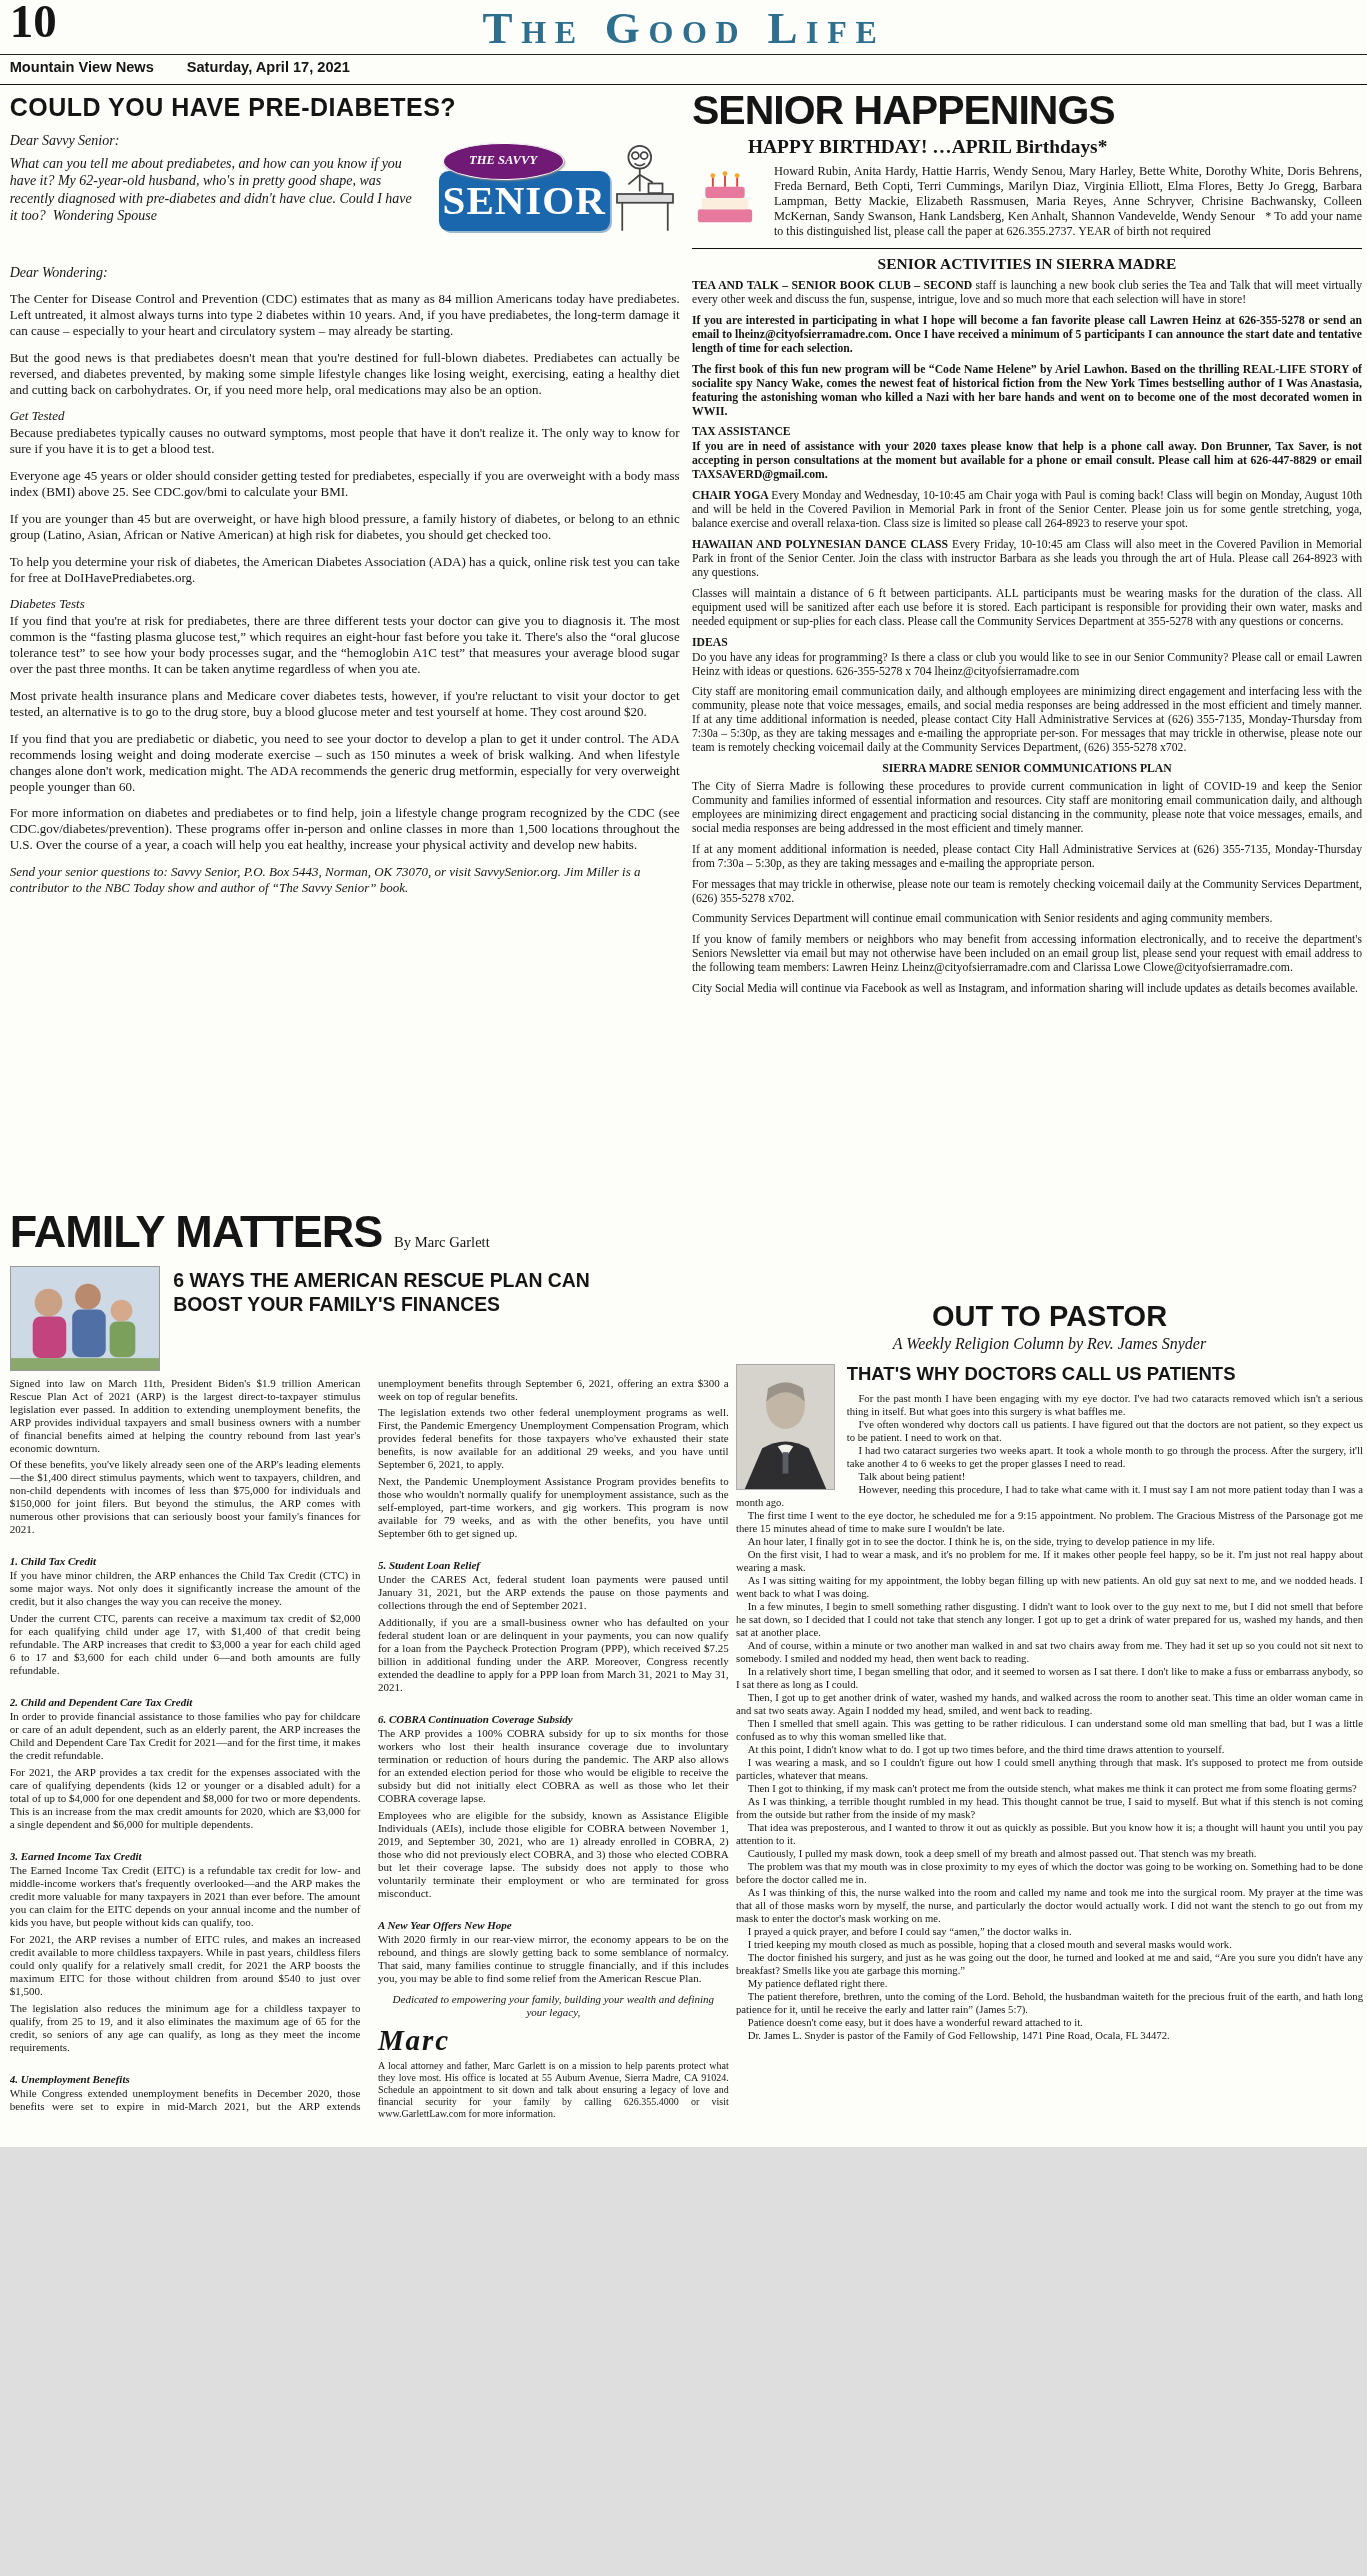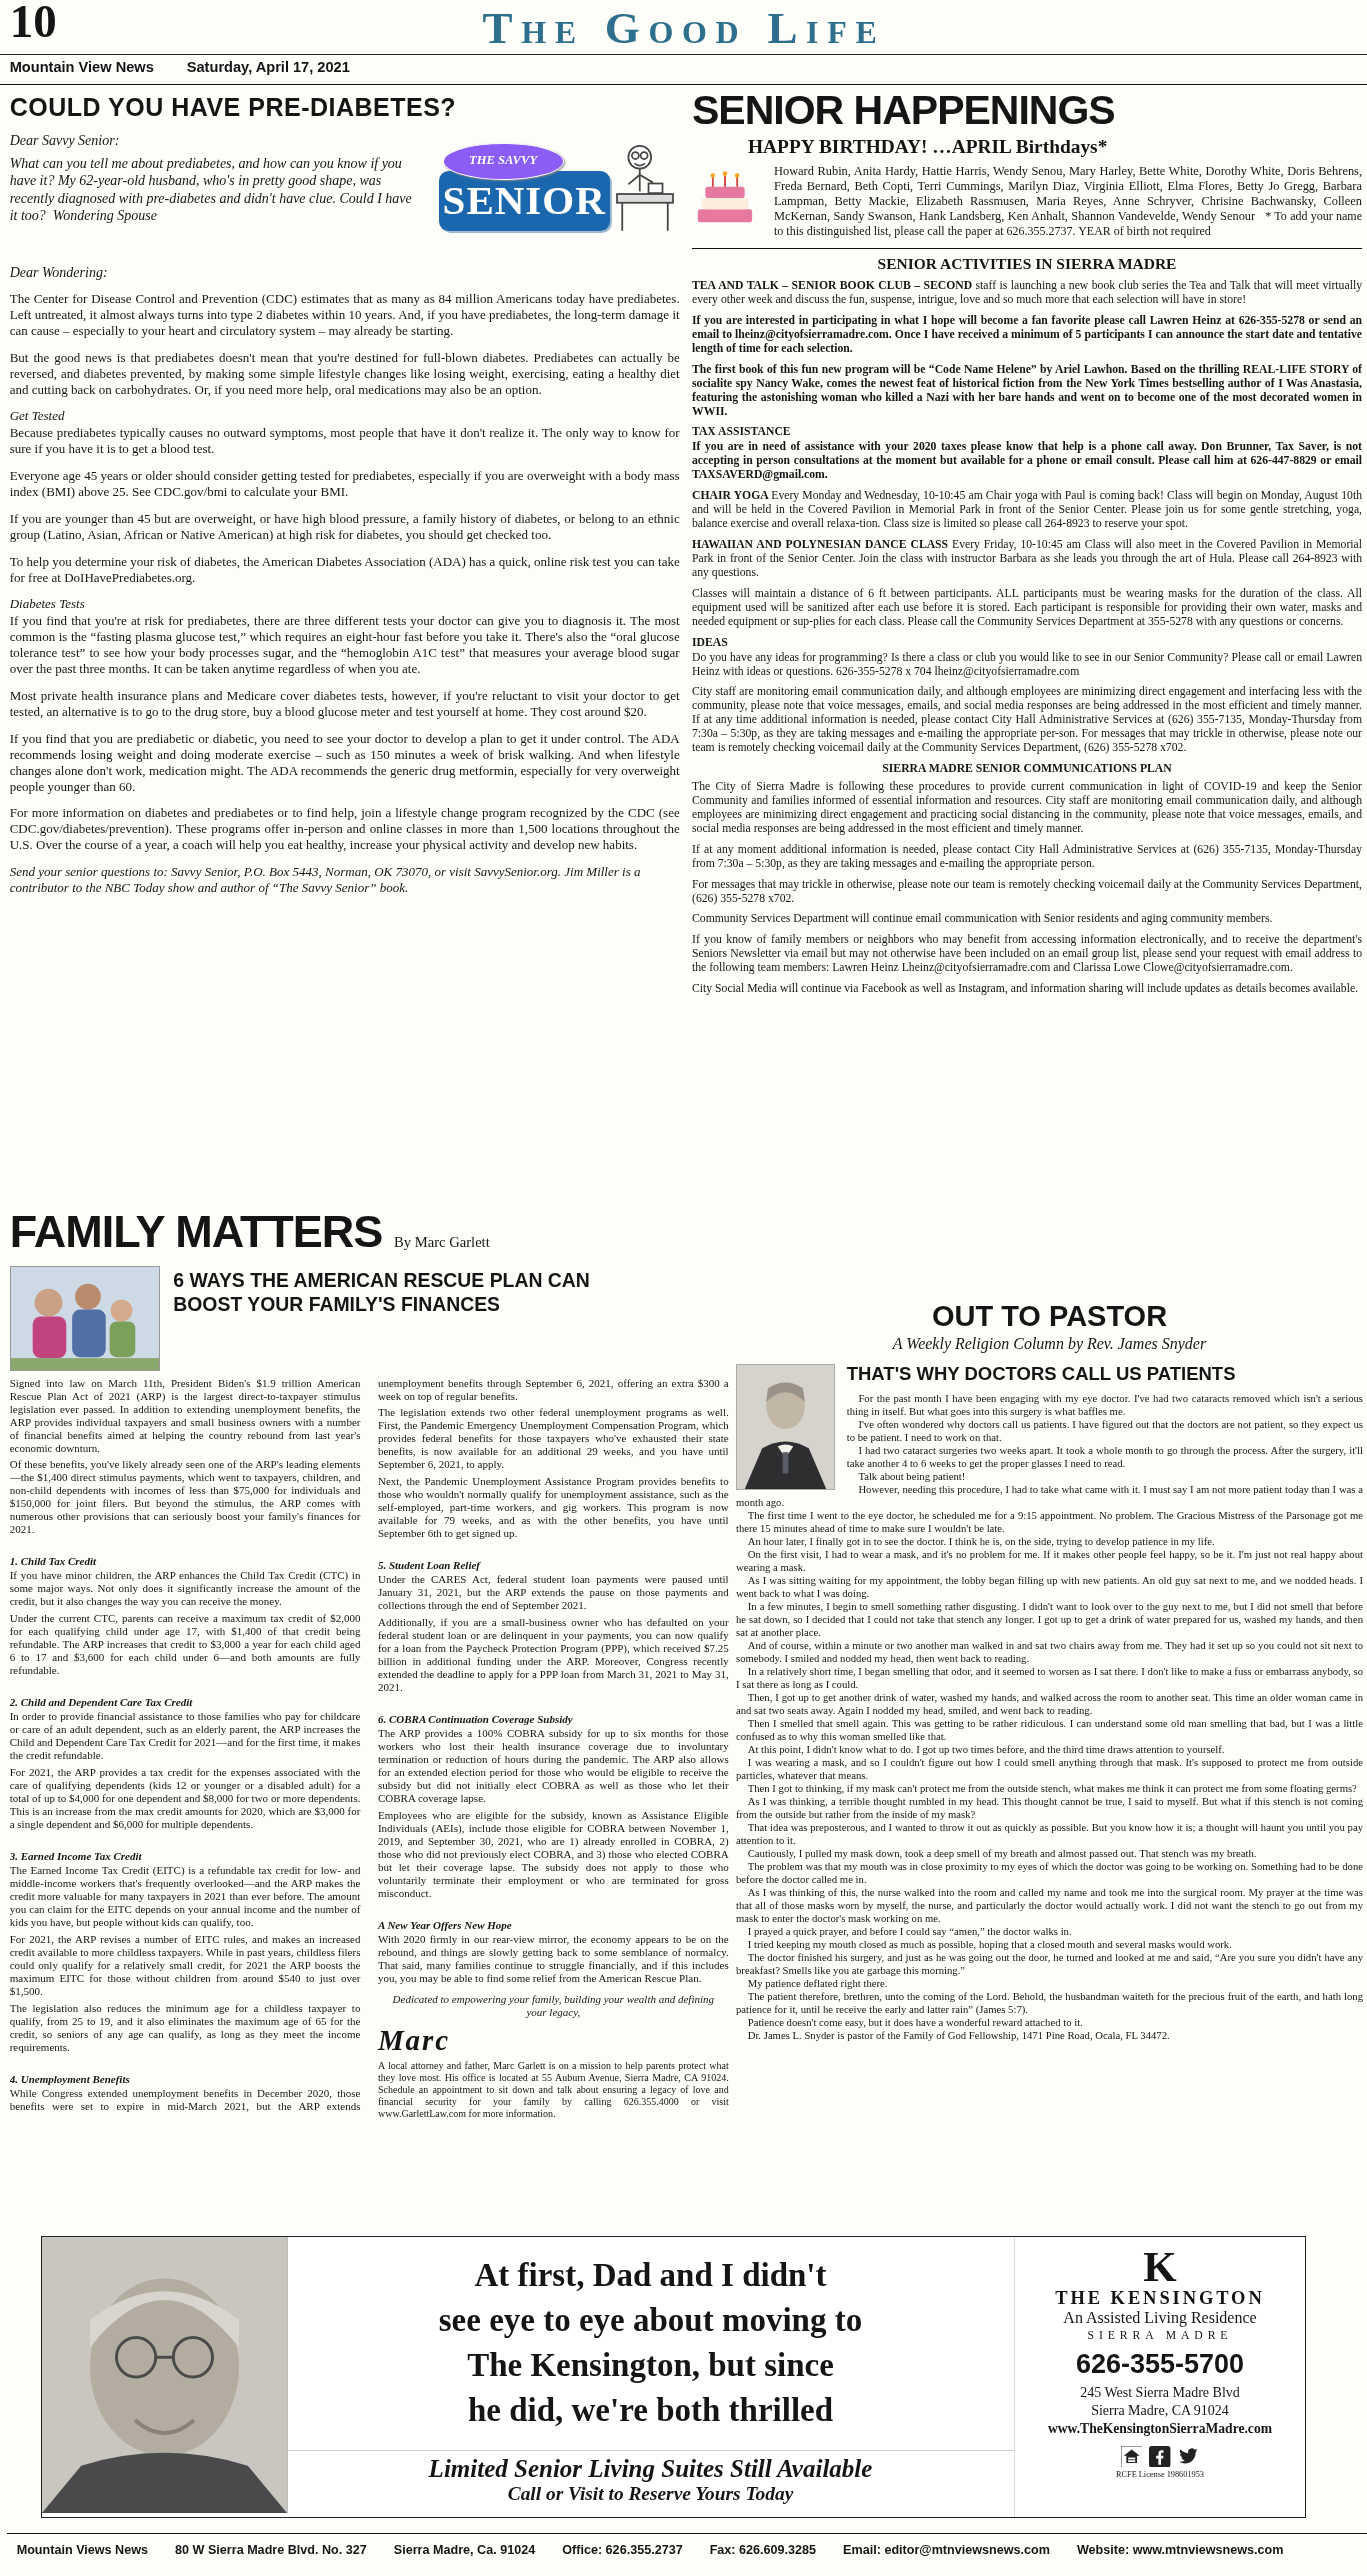--- a/index.html
+++ b/index.html
@@ -1,17 +1,17 @@
 <!DOCTYPE html>
 <html><head>
 <meta charset="utf-8">
 <style>
   html,body { margin:0; padding:0; background:#dedede; }
   .page {
-    position:relative; width:1368px; height:2576px; margin:0 auto;
+    position:relative; width:1368px; height:2147px; margin:0 auto;
     background:#fdfdfa; color:#151515; overflow:hidden;
     font-family:"Liberation Serif", serif;
   }
   
   .masthead { position:absolute; left:0; top:0; width:1368px; height:85px; }
   .page-num { position:absolute; left:9.7px; top:-5.8px; font-size:47px; font-weight:bold; }
   .paper-title {
     position:absolute; left:0; right:0; top:1.9px; text-align:center;
     font-variant:small-caps; font-size:45px; letter-spacing:8.7px; color:#2f6f8e; font-weight:600;
   }
@@ -28,21 +28,21 @@
   .savvy-intro-row { display:flex; gap:26px; }
   .savvy-intro { width:413px; font-style:italic; font-size:14px; line-height:17.5px; }
   .savvy-intro p { margin:0 0 5.8px; }
   .savvy-logo { position:relative; width:241px; height:124px; flex:none; }
   .savvy-box {
     position:absolute; left:0; top:39px; width:171px; height:60px; background:#1a67ad;
     border-radius:9.7px; color:#fff; font-size:41px; font-weight:bold; text-align:center;
     line-height:58px; letter-spacing:1px; box-shadow:1.9px 1.9px 0 #9db8cf;
   }
   .savvy-oval {
-    position:absolute; left:3.9px; top:11.7px; width:119px; height:35px; background:#8b5cf6;
+    position:absolute; left:3.9px; top:11.7px; width:119px; height:35px; background:#701a75;
     border:1.9px solid #fff; border-radius:50%; color:#fff; font-style:italic; font-weight:bold;
     font-size:12.6px; line-height:33px; text-align:center; z-index:2; box-shadow:1px 1px 1.9px #888;
   }
   .savvy-cartoon { position:absolute; right:0; top:3.9px; }
   .savvy-sal { font-style:italic; margin:9.7px 0; font-size:14px; }
   .savvy-body p { margin:0 0 10.7px; font-size:13px; line-height:16px; text-align:justify; }
   .savvy-body p.hd { font-style:italic; margin:0 0 1px; }
   .savvy-close { font-style:italic; font-size:13px; line-height:16px; margin:3.9px 0 0; }
 
   

